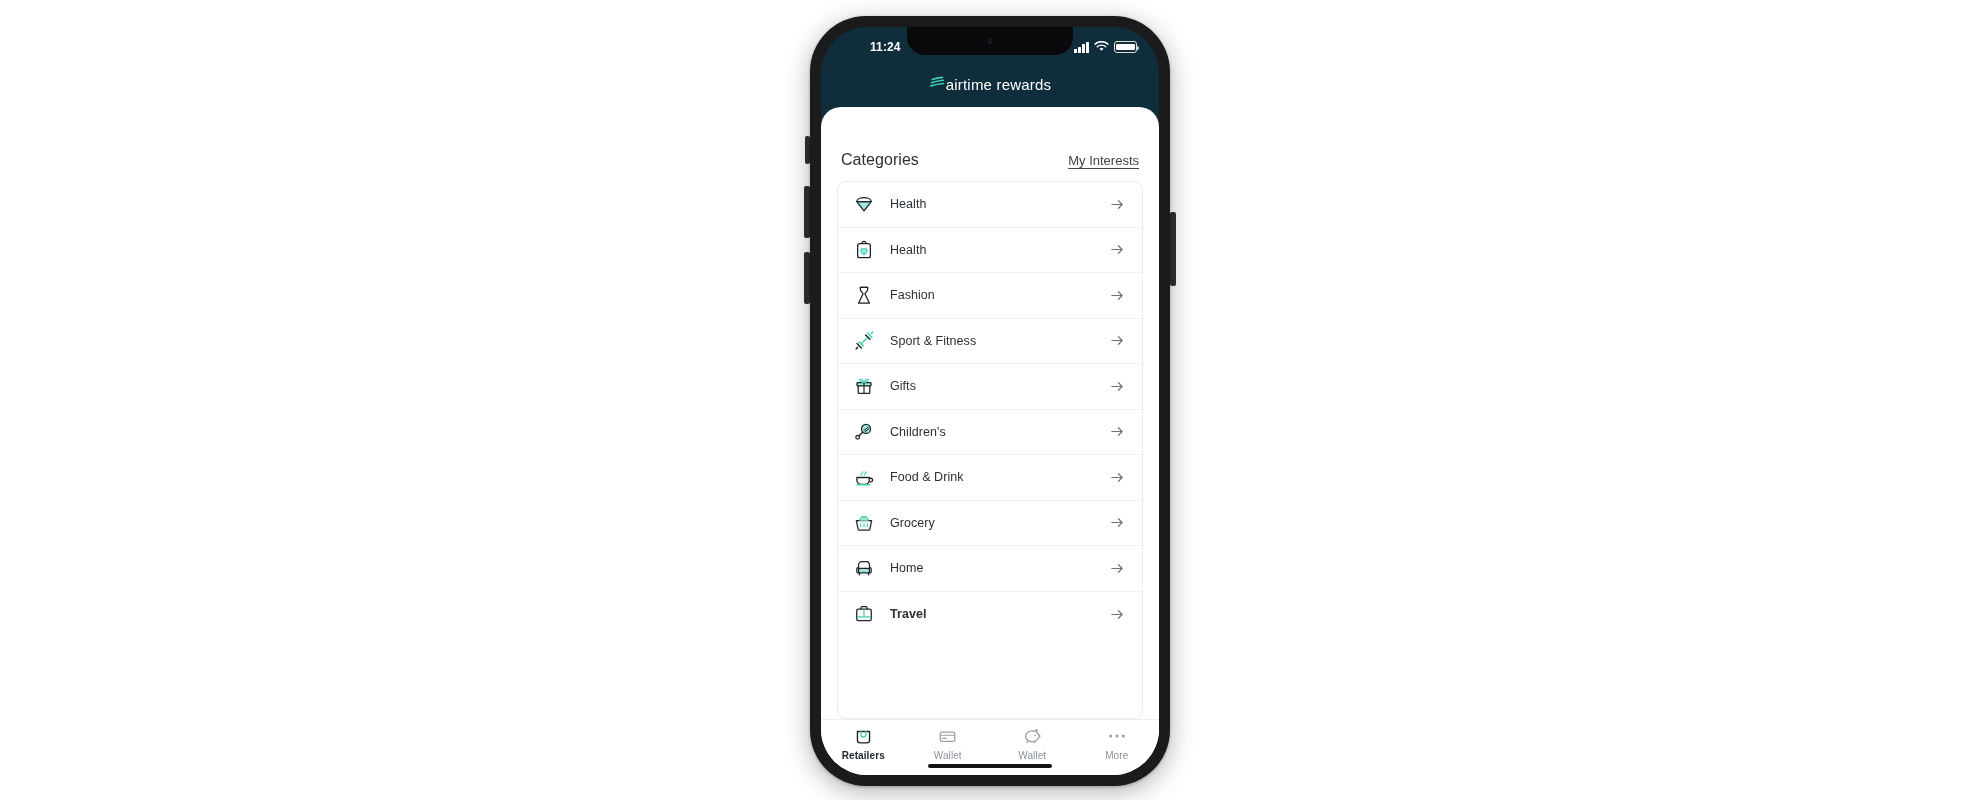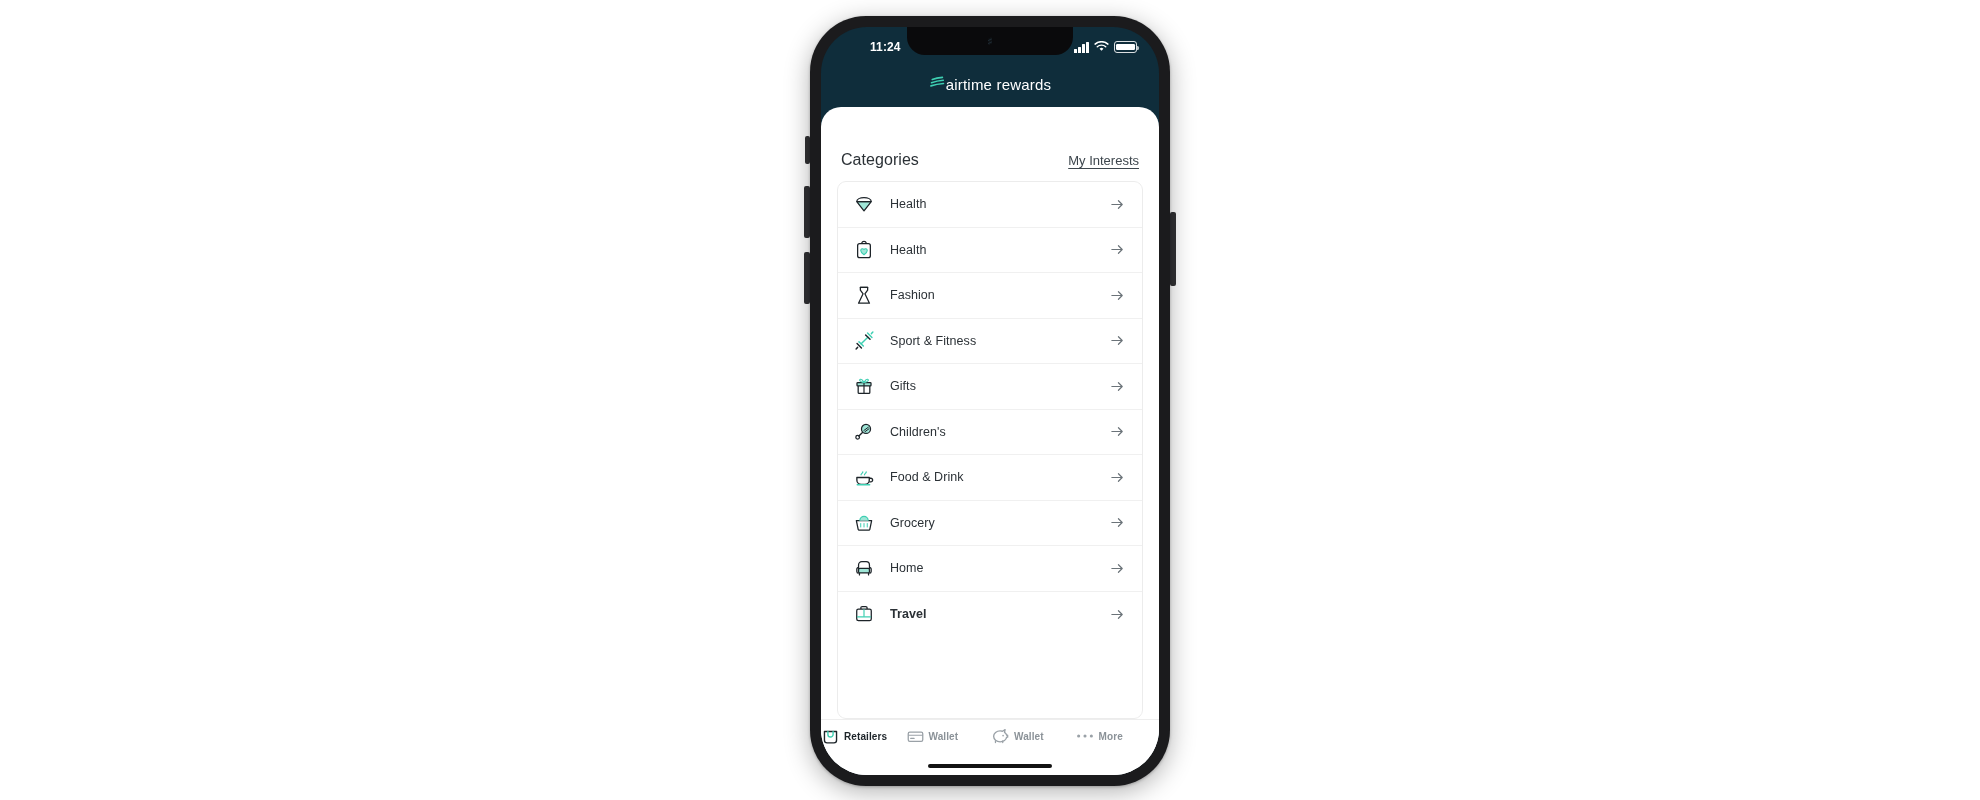--- a/index.html
+++ b/index.html
@@ -174,26 +174,26 @@
   
   .tabbar {
     height: 56px;
     display: flex; align-items: flex-start;
     border-top: 1px solid #eeeeee;
     background: #fff;
     padding-top: 6px;
   }
   .tab {
     flex: 1;
-    display: flex; flex-direction: row;
+    display: flex; flex-direction: column;
     align-items: center; gap: 4px;
     cursor: pointer;
   }
   .tab-ico { height: 20px; display: flex; align-items: center; justify-content: center; }
-  .tab-label { font-size: 10px; color: #8b9298; letter-spacing: 0.1px; font-weight: bold; }
+  .tab-label { font-size: 10px; color: #8b9298; letter-spacing: 0.1px; }
   .tab.active .tab-label { color: #1d2429; font-weight: bold; }
 
   .home-indicator {
     position: absolute;
     left: 50%; transform: translateX(-50%);
     bottom: 7px; width: 124px; height: 4.5px;
     background: #121212; border-radius: 3px;
     z-index: 60;
   }
 </style>

